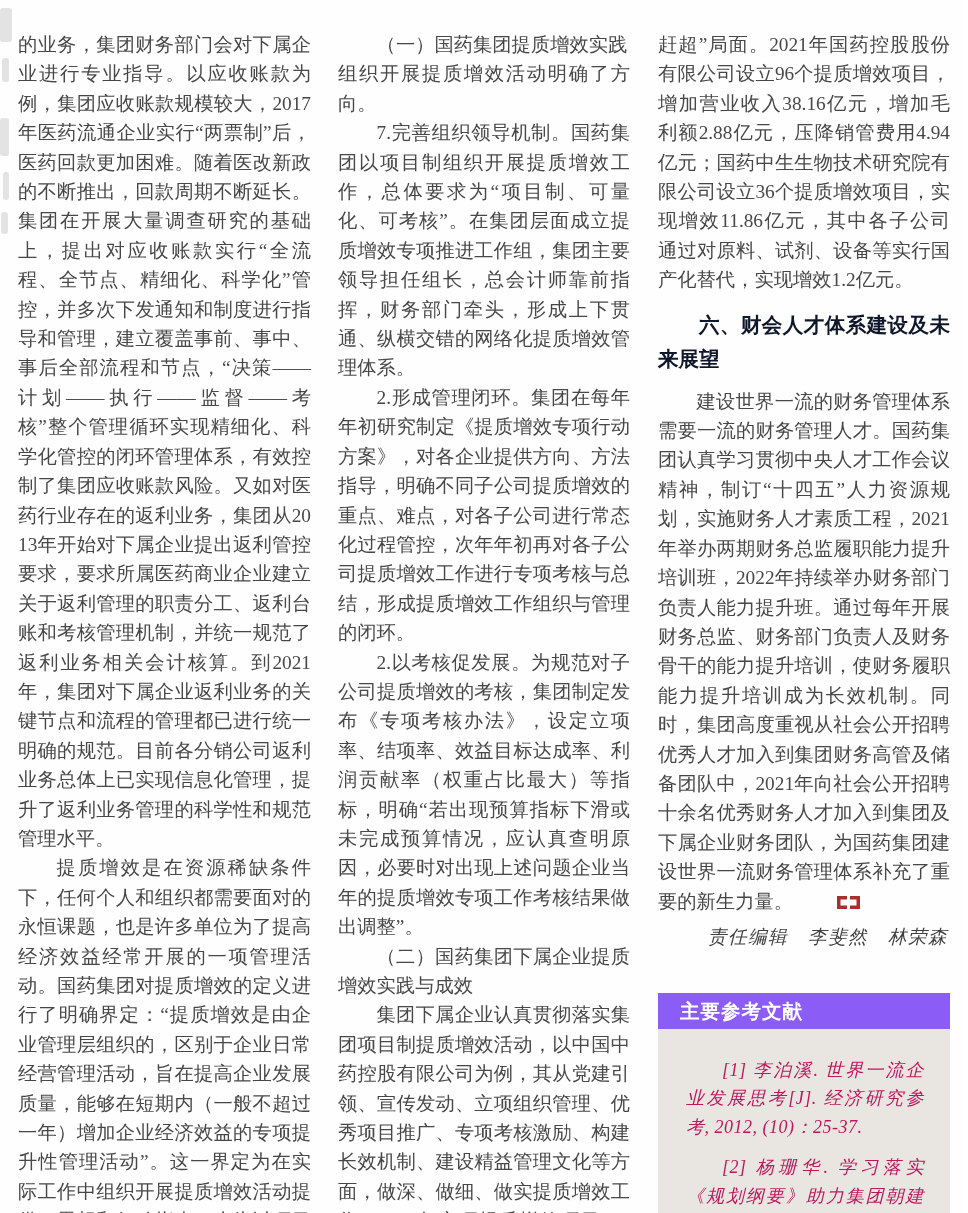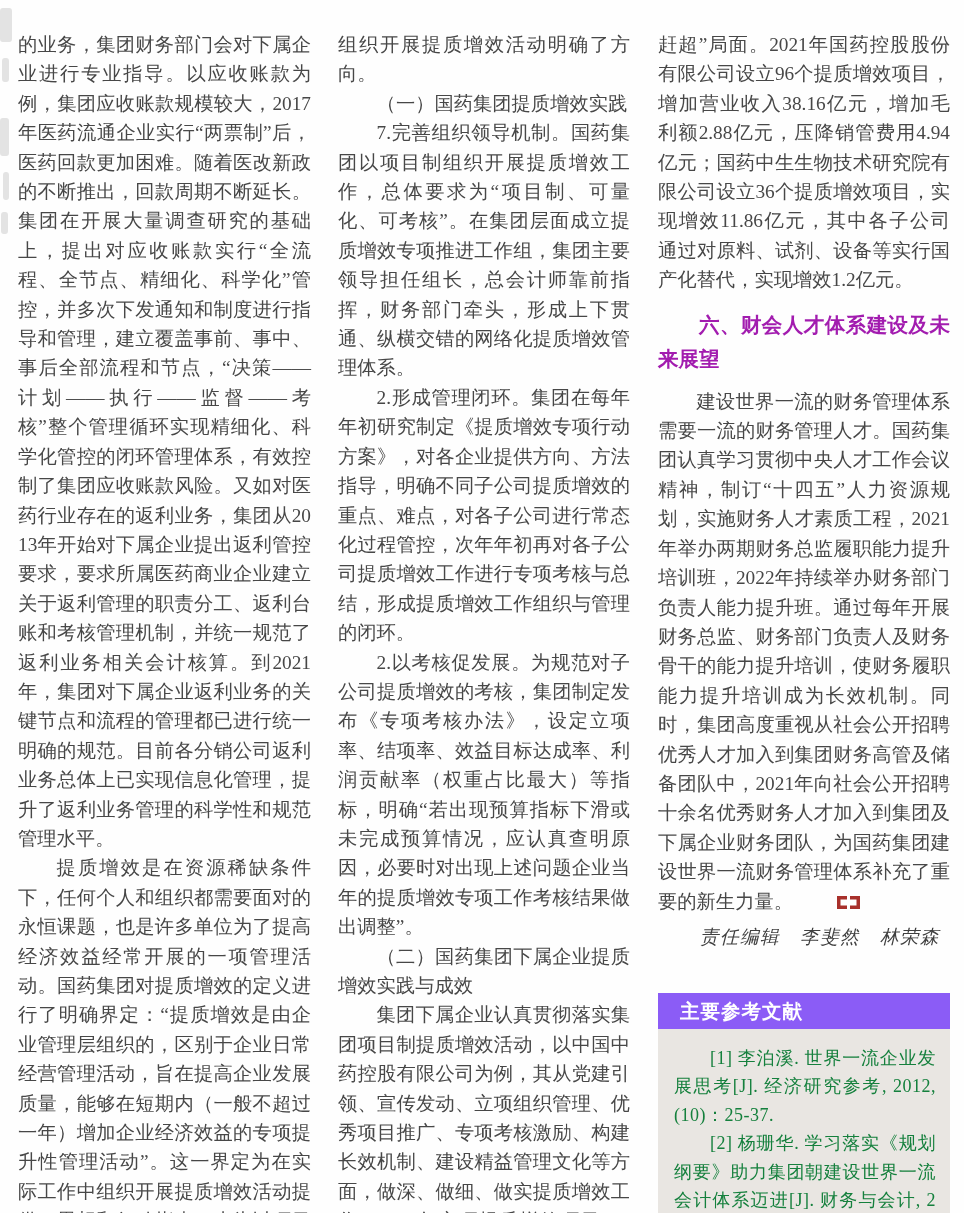--- a/index.html
+++ b/index.html
@@ -24,33 +24,33 @@
     word-break:break-all;
     overflow-wrap:anywhere;
     text-indent:2em;
   }
   .noindent{text-indent:0;}
   .heading{
     margin:13px 0 11px 0;
     font-size:20.5px;
     font-weight:bold;
     line-height:34px;
-    color:#a21caf;
+    color:#0f172a;
     text-indent:2em;
     text-align:justify;
     word-break:break-all;
   }
   .endmark{
     display:inline-block;
     margin-left:5px;
     vertical-align:-1px;
     line-height:0;
   }
   .editor{
-    margin:7px 10px 0 0;
+    margin:7px 2px 0 0;
     font-size:18.5px;
     font-style:italic;
     text-align:right;
     letter-spacing:1.5px;
     color:#3f3f3f;
     line-height:28px;
   }
   .refbox{
     margin-top:42px;
     width:292px;
@@ -63,28 +63,29 @@
     line-height:36px;
     padding-left:22px;
     letter-spacing:1px;
     font-family:"Liberation Sans","DejaVu Sans",sans-serif;
   }
   .refbody{
     background:#e9e6e2;
     padding:15px 14px 17px 16px;
   }
   .ref{
-    margin:0;
+    margin:12px;
     font-size:18px;
+    font-style:italic;
     line-height:28.5px;
     text-indent:2em;
     text-align:justify;
     word-break:break-all;
     overflow-wrap:anywhere;
-    color:#15803d;
+    color:#be185d;
     letter-spacing:0.5px;
   }
   .artifact{
     position:absolute;
     background:#cccccc;
     opacity:0.55;
     border-radius:3px;
   }
 </style>
 </head>
@@ -97,22 +98,22 @@
   <div class="artifact" style="left:0;top:118px;width:9px;height:38px;"></div>
   <div class="artifact" style="left:3px;top:172px;width:6px;height:28px;"></div>
   <div class="artifact" style="left:1px;top:212px;width:7px;height:22px;"></div>
 
   <div class="col col1">
     <p class="para noindent">的业务，集团财务部门会对下属企业进行专业指导。以应收账款为例，集团应收账款规模较大，2017年医药流通企业实行“两票制”后，医药回款更加困难。随着医改新政的不断推出，回款周期不断延长。集团在开展大量调查研究的基础上，提出对应收账款实行“全流程、全节点、精细化、科学化”管控，并多次下发通知和制度进行指导和管理，建立覆盖事前、事中、事后全部流程和节点，“决策——计划——执行——监督——考核”整个管理循环实现精细化、科学化管控的闭环管理体系，有效控制了集团应收账款风险。又如对医药行业存在的返利业务，集团从2013年开始对下属企业提出返利管控要求，要求所属医药商业企业建立关于返利管理的职责分工、返利台账和考核管理机制，并统一规范了返利业务相关会计核算。到2021年，集团对下属企业返利业务的关键节点和流程的管理都已进行统一明确的规范。目前各分销公司返利业务总体上已实现信息化管理，提升了返利业务管理的科学性和规范管理水平。</p>
     <p class="para">提质增效是在资源稀缺条件下，任何个人和组织都需要面对的永恒课题，也是许多单位为了提高经济效益经常开展的一项管理活动。国药集团对提质增效的定义进行了明确界定：“提质增效是由企业管理层组织的，区别于企业日常经营管理活动，旨在提高企业发展质量，能够在短期内（一般不超过一年）增加企业经济效益的专项提升性管理活动”。这一界定为在实际工作中组织开展提质增效活动提供了思想和行动指南，也为以项目制</p>
   </div>
 
   <div class="col col2">
+    <p class="para">（一）国药集团提质增效实践</p>
     <p class="para noindent">组织开展提质增效活动明确了方向。</p>
-    <p class="para">（一）国药集团提质增效实践</p>
     <p class="para">7.完善组织领导机制。国药集团以项目制组织开展提质增效工作，总体要求为“项目制、可量化、可考核”。在集团层面成立提质增效专项推进工作组，集团主要领导担任组长，总会计师靠前指挥，财务部门牵头，形成上下贯通、纵横交错的网络化提质增效管理体系。</p>
     <p class="para">2.形成管理闭环。集团在每年年初研究制定《提质增效专项行动方案》，对各企业提供方向、方法指导，明确不同子公司提质增效的重点、难点，对各子公司进行常态化过程管控，次年年初再对各子公司提质增效工作进行专项考核与总结，形成提质增效工作组织与管理的闭环。</p>
     <p class="para">2.以考核促发展。为规范对子公司提质增效的考核，集团制定发布《专项考核办法》，设定立项率、结项率、效益目标达成率、利润贡献率（权重占比最大）等指标，明确“若出现预算指标下滑或未完成预算情况，应认真查明原因，必要时对出现上述问题企业当年的提质增效专项工作考核结果做出调整”。</p>
     <p class="para">（二）国药集团下属企业提质增效实践与成效</p>
     <p class="para">集团下属企业认真贯彻落实集团项目制提质增效活动，以中国中药控股有限公司为例，其从党建引领、宣传发动、立项组织管理、优秀项目推广、专项考核激励、构建长效机制、建设精益管理文化等方面，做深、做细、做实提质增效工作，2020年立项提质增效项目525个全部结项，贡献利润2.28亿元；2021年立项提质增效项目312个全部结项，贡献利润1.44亿元。</p>
 
   </div>
 
   <div class="col col3">
     <p class="para noindent">赶超”局面。2021年国药控股股份有限公司设立96个提质增效项目，增加营业收入38.16亿元，增加毛利额2.88亿元，压降销管费用4.94亿元；国药中生生物技术研究院有限公司设立36个提质增效项目，实现增效11.86亿元，其中各子公司通过对原料、试剂、设备等实行国产化替代，实现增效1.2亿元。</p>

